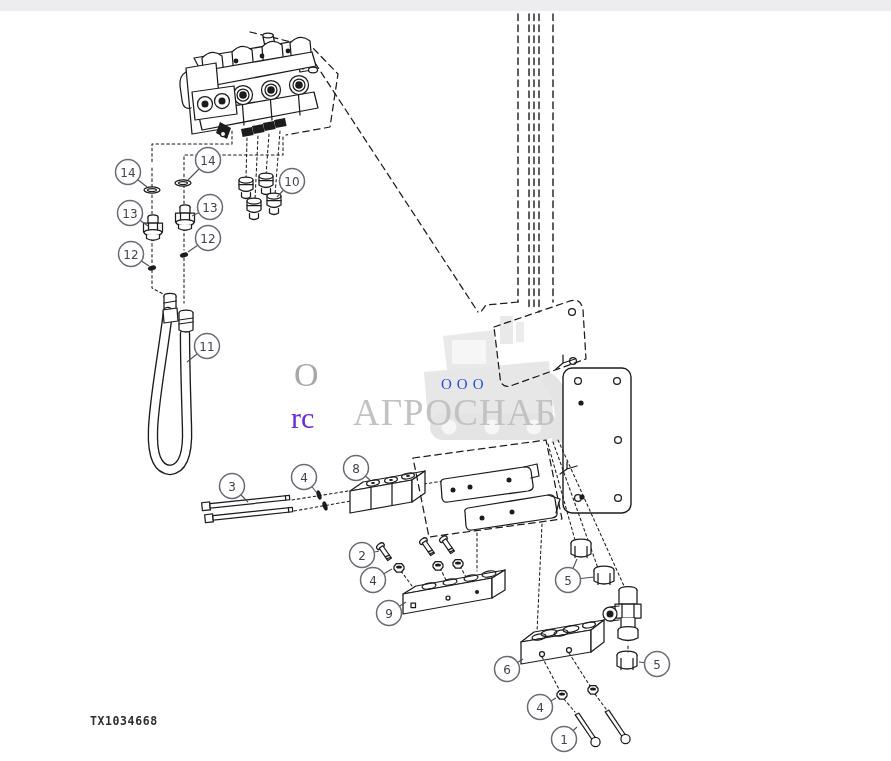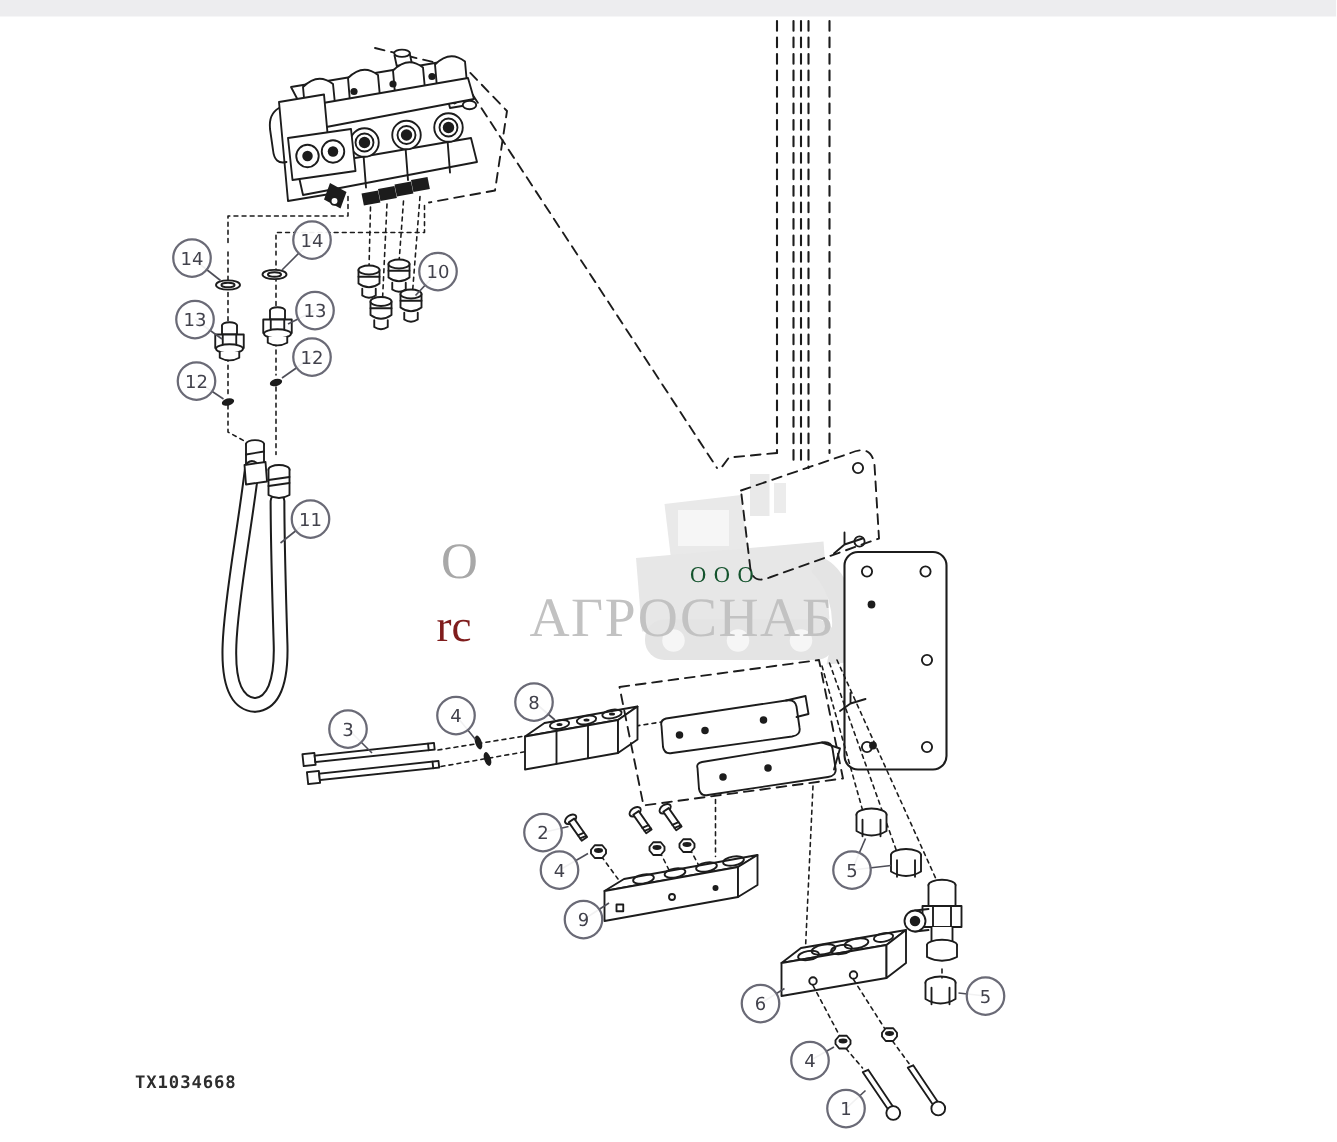--- a/index.html
+++ b/index.html
@@ -1,24 +1,24 @@
 <!DOCTYPE html>
 <html><head>
 <meta charset="utf-8">
 <style>
   html,body{margin:0;padding:0;background:#fff;}
   .stage{position:relative;width:891px;height:761px;background:#ffffff;overflow:hidden;
          font-family:"Liberation Sans",sans-serif;}
   .topband{position:absolute;left:0;top:0;width:891px;height:11px;background:#ededef;}
   .layer{position:absolute;left:0;top:0;width:891px;height:761px;}
   .wm-text{position:absolute;white-space:nowrap;user-select:none;}
-  .wm-ooo{left:460px;top:376px;font:15px "Liberation Serif",serif;letter-spacing:5px;color:#14532d;}
+  .wm-ooo{left:441px;top:376px;font:15px "Liberation Serif",serif;letter-spacing:5px;color:#1d4ed8;}
   .wm-name{left:353px;top:391px;font:37px "Liberation Serif",serif;letter-spacing:1px;color:#c2c2c2;}
   .wm-partial-top{left:294px;top:356px;font:34px "Liberation Serif",serif;color:#a8a8a8;}
-  .wm-partial-bottom{left:291px;top:401px;font:30px "Liberation Serif",serif;color:#7f1d1d;}
+  .wm-partial-bottom{left:291px;top:401px;font:30px "Liberation Serif",serif;color:#6d28d9;}
   .drawing-number{position:absolute;left:90px;top:714px;font:bold 11.5px "DejaVu Sans Mono",monospace;
                   letter-spacing:.6px;color:#2e2e2e;}
   
   svg.draw *{stroke:#1c1c1c;stroke-width:1.25;fill:none;stroke-linecap:round;stroke-linejoin:round;}
   svg.draw .fw{fill:#ffffff;}
   svg.draw .fd{fill:#1c1c1c;stroke:none;}
   svg.draw .dot{stroke-dasharray:2.6 2.8;stroke-width:1.05;}
   svg.draw .dsh{stroke-dasharray:6.5 4.5;}
   svg.draw .w14{stroke-width:1.4;}
   svg.draw .hoseO{stroke-width:10.5;}

